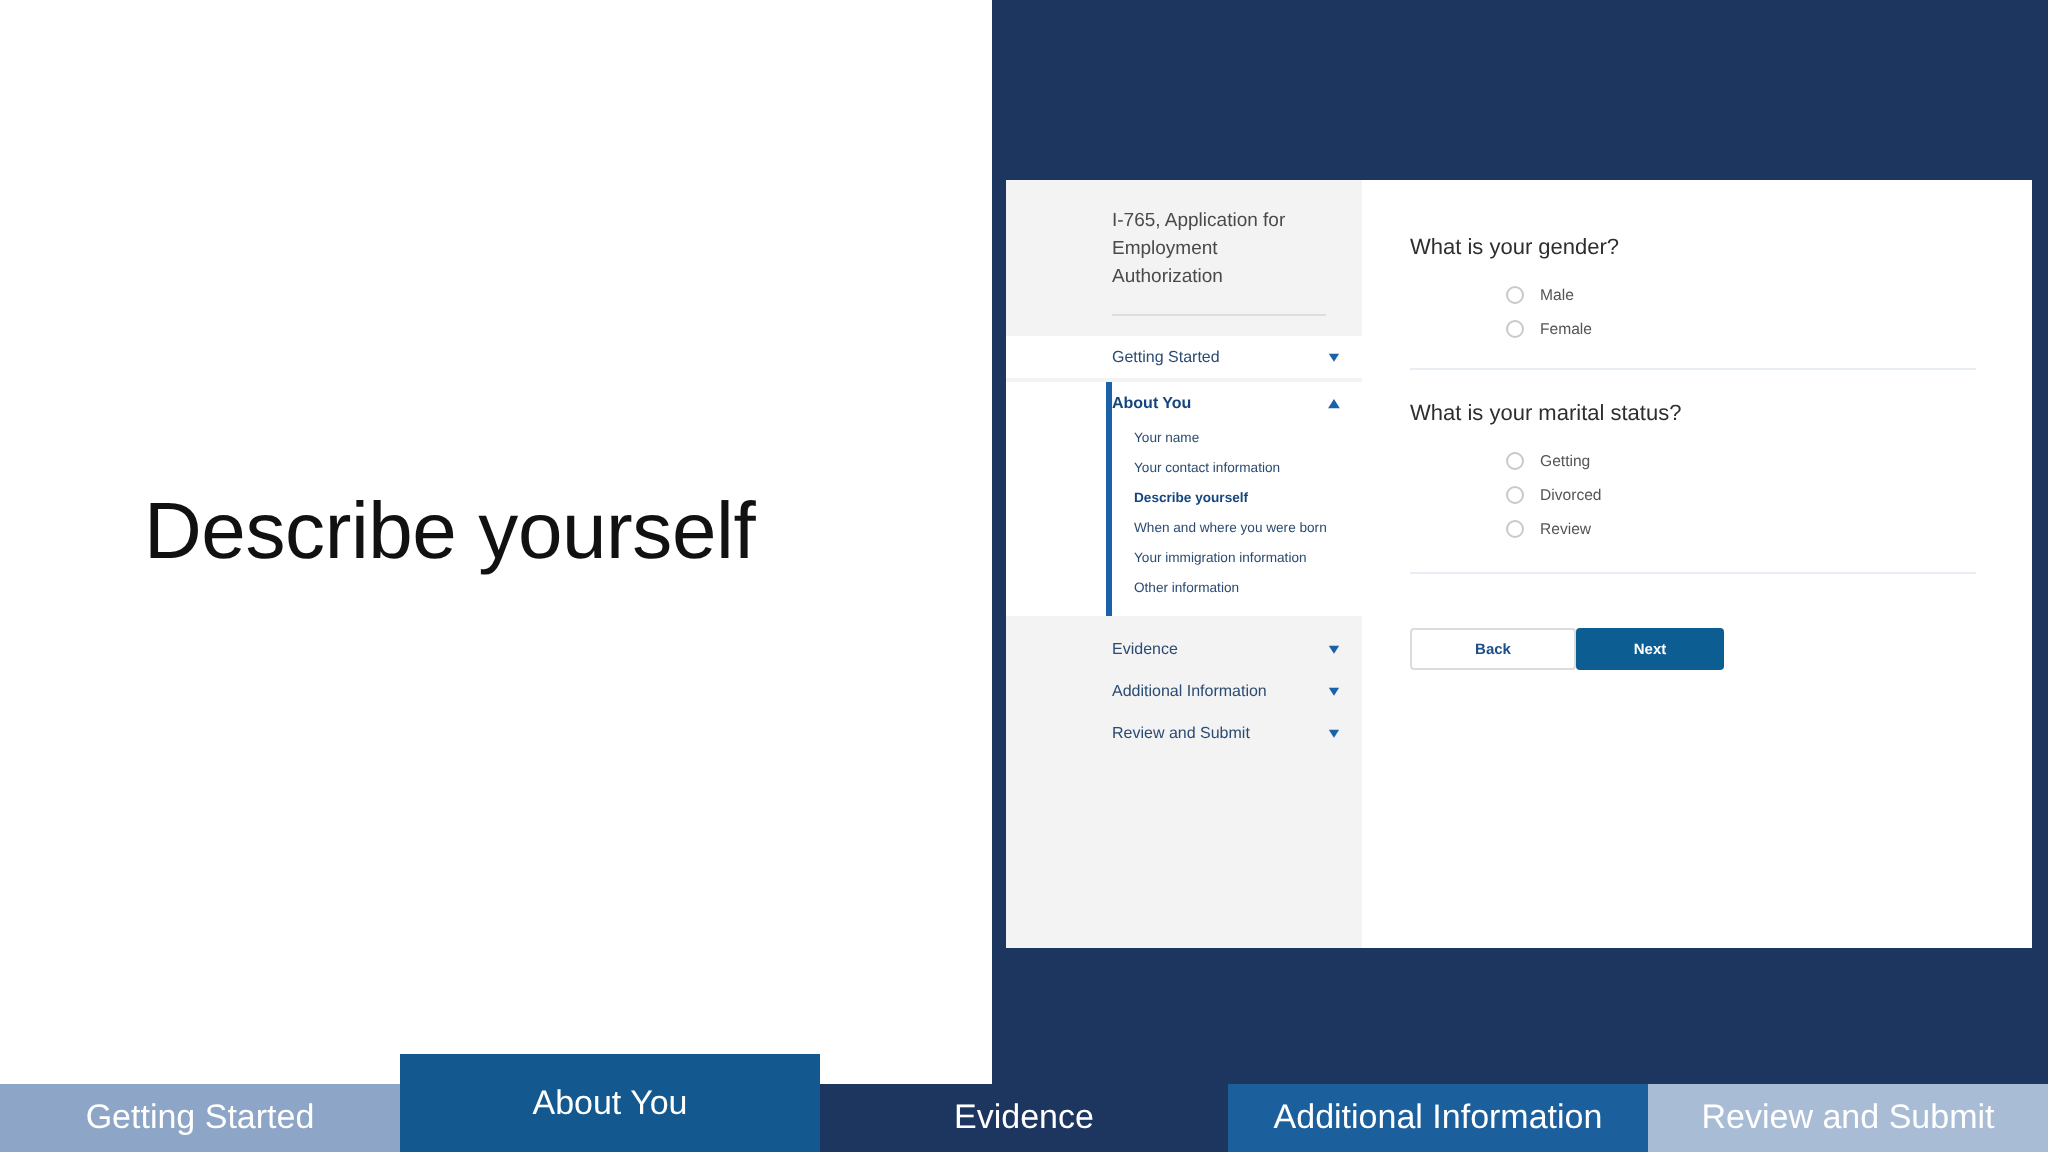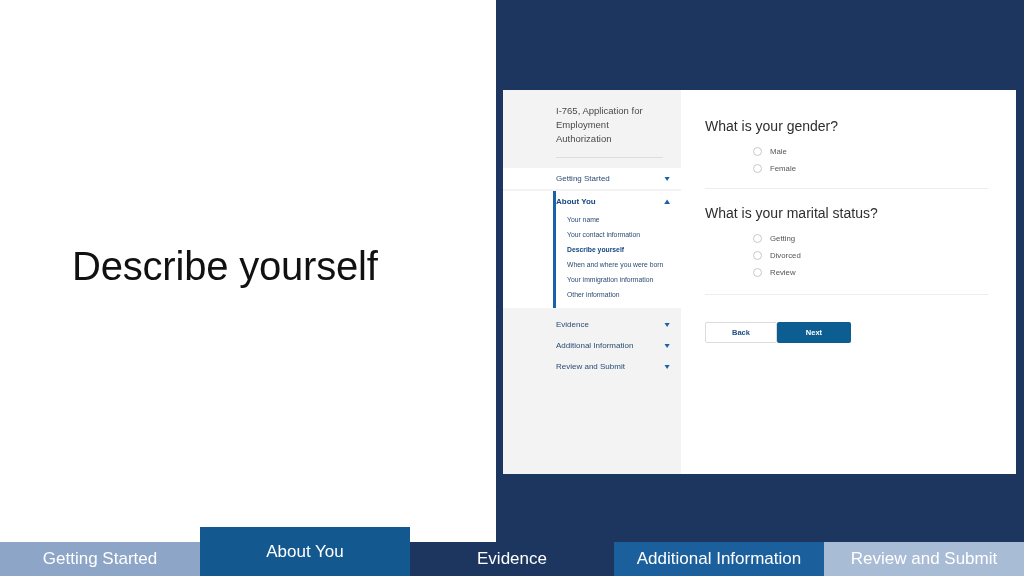--- a/index.html
+++ b/index.html
@@ -158,21 +158,21 @@
   .ghost-line {
     font-size: 9px;
     color: #fbfbfc;
     letter-spacing: 0.4px;
     margin: 4px 0 16px 0;
     white-space: nowrap;
     overflow: hidden;
   }
 
   .question {
-    font-size: 14px;
+    font-size: 11px;
     color: #2e2e2e;
     margin-bottom: 13px;
   }
 
   .opt {
     display: flex;
     align-items: center;
     margin-bottom: 8px;
     padding-left: 48px;
   }
@@ -210,21 +210,21 @@
     font-size: 7.5px;
     font-weight: bold;
     border-radius: 2px;
     display: inline-flex;
     align-items: center;
     justify-content: center;
     box-sizing: border-box;
   }
 
   .btn-back {
-    width: 72px;
+    width: 83px;
     height: 21px;
     background: #ffffff;
     border: 1px solid #dcdcdc;
     color: #1b4f86;
   }
 
   .btn-next {
     width: 74px;
     height: 21px;
     background: #0b5d92;

